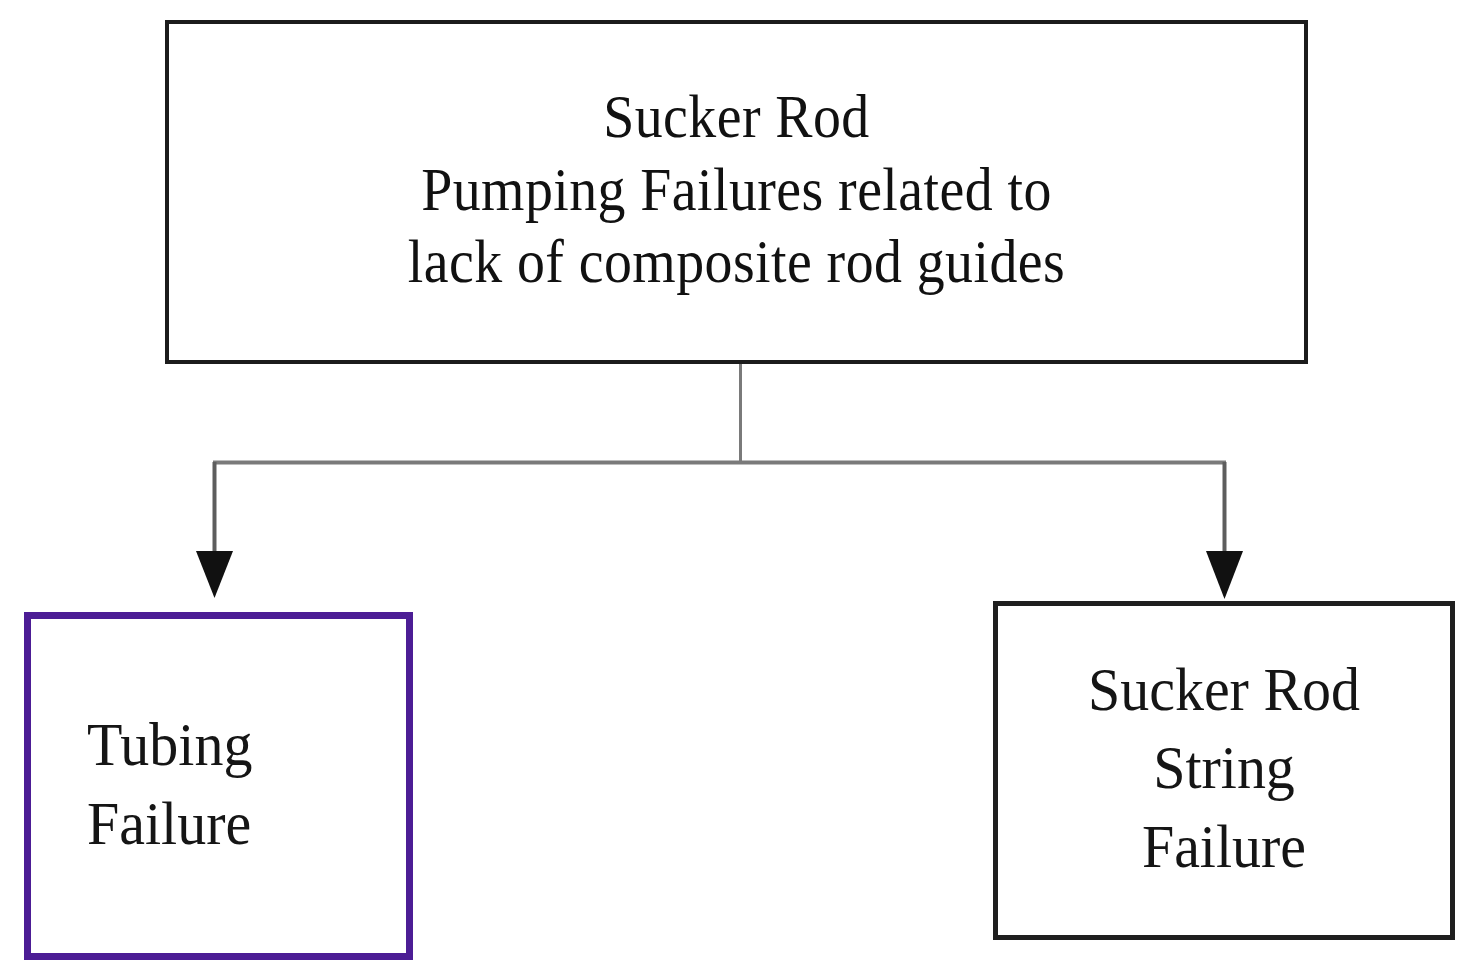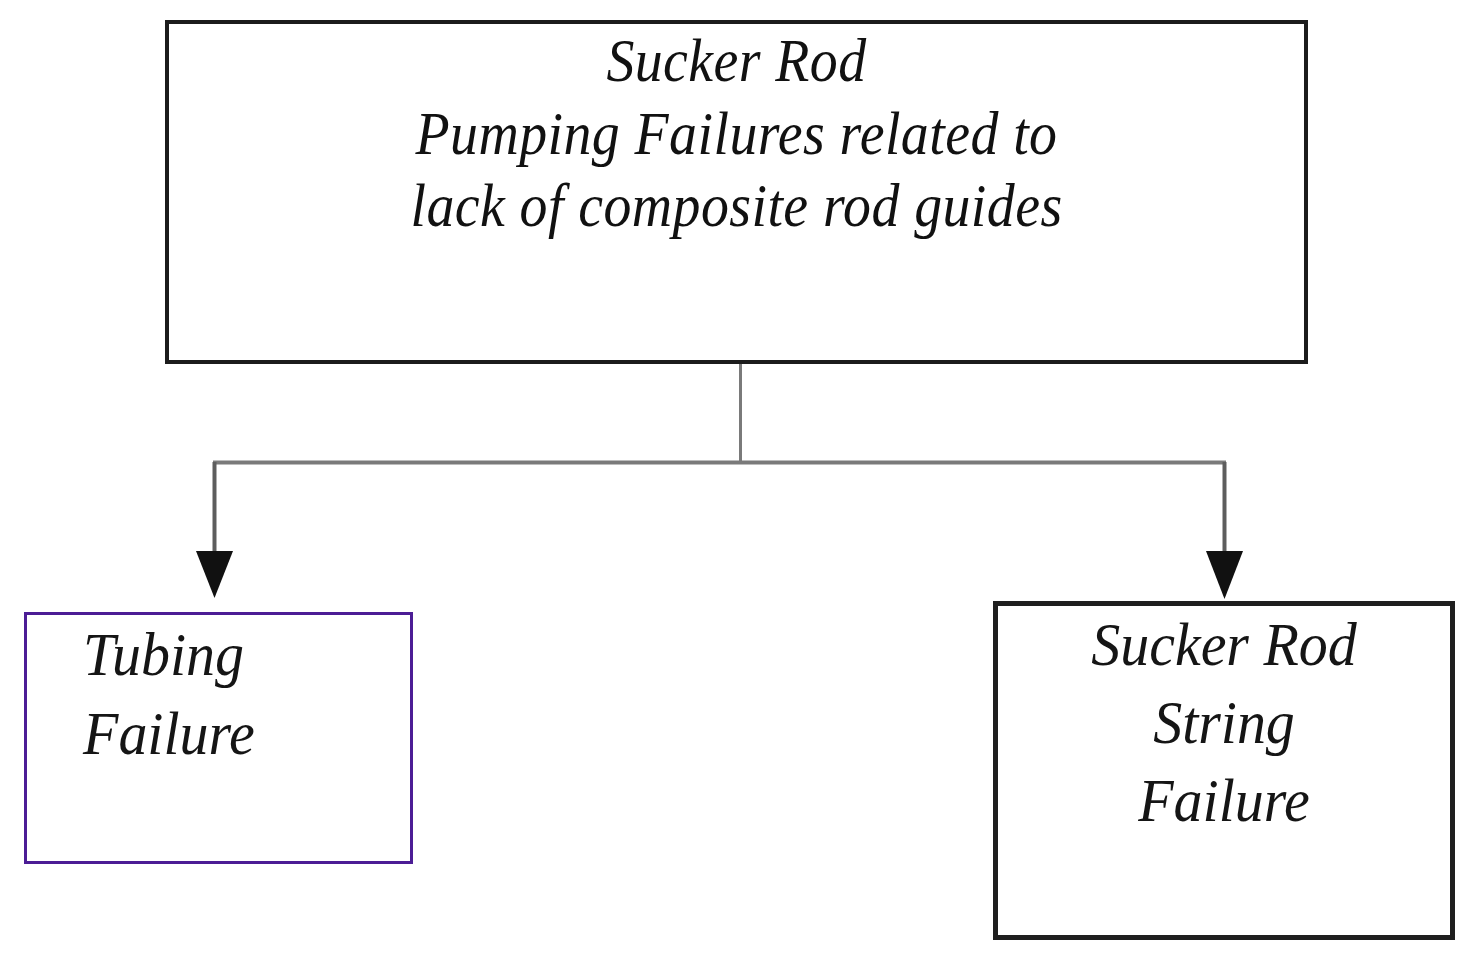--- a/index.html
+++ b/index.html
@@ -21,21 +21,21 @@
     overflow: hidden;
   }
 
   
   .node-box {
     position: absolute;
     box-sizing: border-box;
     background: #ffffff;
     display: flex;
     flex-direction: column;
-    font-style: italic;
+    justify-content: center;
   }
 
   
   #root-node {
     left: 165px;
     top: 20px;
     width: 1143px;
     height: 344px;
     border: 4px solid #1c1c1c;
     padding-bottom: 6px;
@@ -49,22 +49,22 @@
     transform: scaleX(0.90);
     transform-origin: center center;
     white-space: nowrap;
   }
 
   
   #child-node-left {
     left: 24px;
     top: 612px;
     width: 389px;
-    height: 252px;
-    border: 3px solid #4c1d95;
+    height: 348px;
+    border: 7px solid #4c1d95;
     padding-left: 56px;
     padding-bottom: 4px;
   }
   #child-node-left .node-line {
     text-align: left;
     font-size: 61px;
     line-height: 1.30;
     color: #151515;
     transform: scaleX(0.95);
     transform-origin: left center;

